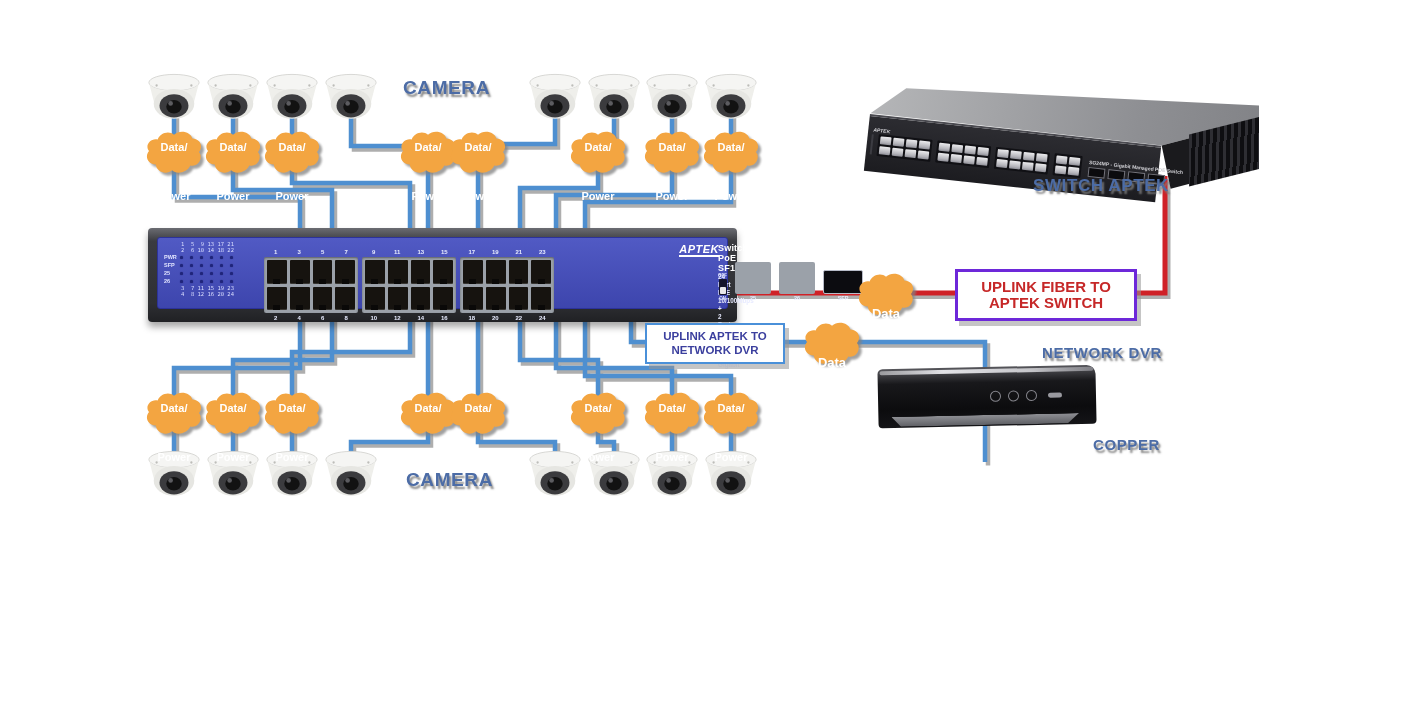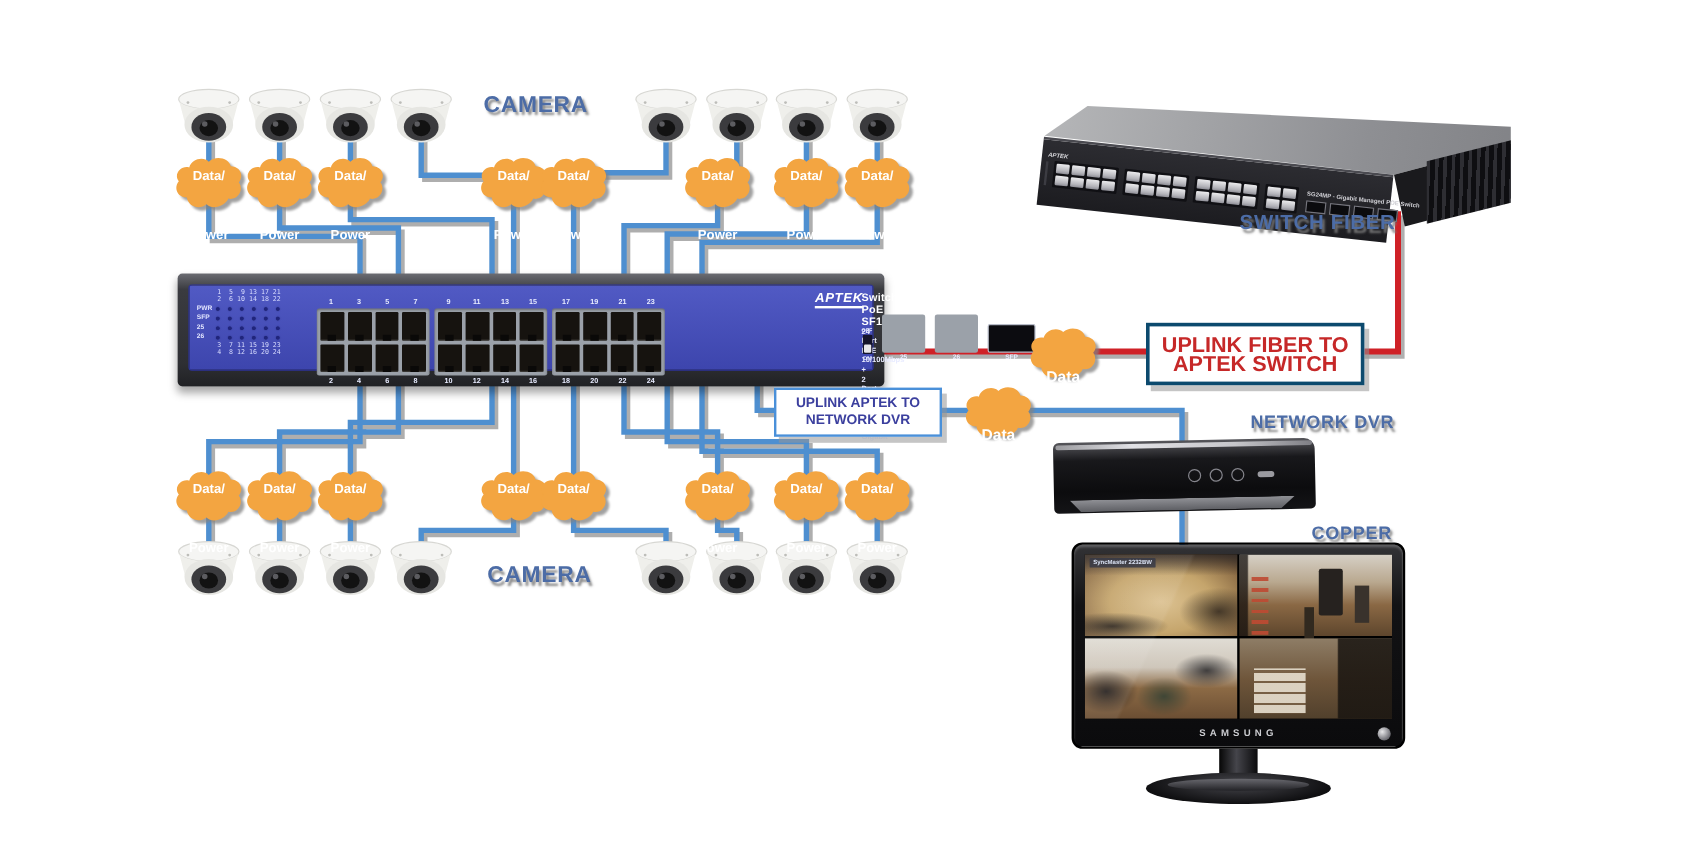--- a/index.html
+++ b/index.html
@@ -19,21 +19,21 @@
   .cloud{position:absolute;width:62px;height:48px;z-index:7;display:flex;flex-direction:column;
          align-items:center;justify-content:center;}
   .cloud>svg{position:absolute;inset:0;width:100%;height:100%;filter:drop-shadow(3px 3px 1px rgba(130,130,130,.75));}
   .cloud .t{position:relative;color:#fff;font-weight:700;font-size:11px;line-height:11.5px;margin-top:38px;}
   .cloud.data-cloud .t{font-size:13px;}
 
   
   .note{position:absolute;z-index:7;background:#fff;display:flex;flex-direction:column;
         align-items:center;justify-content:center;font-weight:800;text-align:center;
         box-shadow:4px 5px 0 rgba(150,150,150,.55);}
-  .note-fiber{left:955px;top:269px;width:176px;height:46px;border:3px solid #0c4a6e;color:#c62828;font-size:18px;line-height:16px;}
+  .note-fiber{left:955px;top:269px;width:176px;height:46px;border:3px solid #6d28d9;color:#c62828;font-size:15px;line-height:16px;}
   .note-copper{left:645px;top:323px;width:136px;height:37px;border:2px solid #4a90d9;color:#3b3f9e;font-size:11.5px;line-height:13.5px;}
 
   
   .poe{position:absolute;left:148px;top:228px;width:589px;height:94px;z-index:6;}
   .poe .chassis{position:absolute;inset:0;border-radius:4px;
        background:linear-gradient(#6b6c72,#3a3b40 14%,#2e2f33 80%,#202124);box-shadow:0 5px 7px rgba(0,0,0,.35);}
   .poe .face{position:absolute;left:9px;right:9px;top:9px;bottom:13px;border-radius:3px;
        background:linear-gradient(#515ac4,#3d45ad);border:1px solid #2c329a;}
   .led-panel{position:absolute;left:6px;top:3px;width:96px;color:#cdd2ff;}
   .lednums{margin-left:17px;font-family:"DejaVu Sans Mono",monospace;font-size:5.5px;line-height:6px;white-space:pre;color:#d9ddff;}
@@ -253,21 +253,21 @@
       </g>
       <g stroke="#cf2127" stroke-width="5">
         <path d="M735 293 H957"></path>
         <path d="M1129 293 H1165 V176"></path>
       </g>
     </g>
   </svg>
 
   <div class="ghost" style="left:403px;top:77px;font-size:19px">CAMERA</div>
   <div class="ghost" style="left:406px;top:469px;font-size:19px">CAMERA</div>
-  <div class="ghost" style="left:1033px;top:176px;font-size:17px">SWITCH FIBER</div>
+  <div class="ghost" style="left:1033px;top:176px;font-size:17px">SWITCH APTEK</div>
   <div class="ghost" style="left:1042px;top:344px;font-size:15px">NETWORK DVR</div>
   <div class="ghost" style="left:1093px;top:436px;font-size:15px">COPPER</div>
 
   <div class="note note-fiber">
     <span>UPLINK FIBER TO</span>
     <span>APTEK SWITCH</span>
   </div>
   <div class="note note-copper">
     <span>UPLINK APTEK TO</span>
     <span>NETWORK DVR</span>
@@ -663,30 +663,14 @@
     <div class="dvr-body"></div>
     <div class="dvr-flange"></div>
     <div class="dvr-btns">
       <span class="dvr-btn"></span>
       <span class="dvr-btn"></span>
       <span class="dvr-btn"></span>
       <span class="dvr-pill"></span>
     </div>
   </div>
 
-  <div class="monitor">
-    <div class="mon-bezel">
-      <div class="mon-screen">
-        <div class="q q1">
-          <span class="sync-chip">SyncMaster 2232BW</span>
-        </div>
-        <div class="q q2"></div>
-        <div class="q q3"></div>
-        <div class="q q4"></div>
-      </div>
-      <div class="samsung">SAMSUNG</div>
-      <div class="mon-icon"></div>
-    </div>
-    <div class="mon-neck"></div>
-    <div class="mon-base"></div>
-  </div>
 
 </div>
 
 </body></html>

